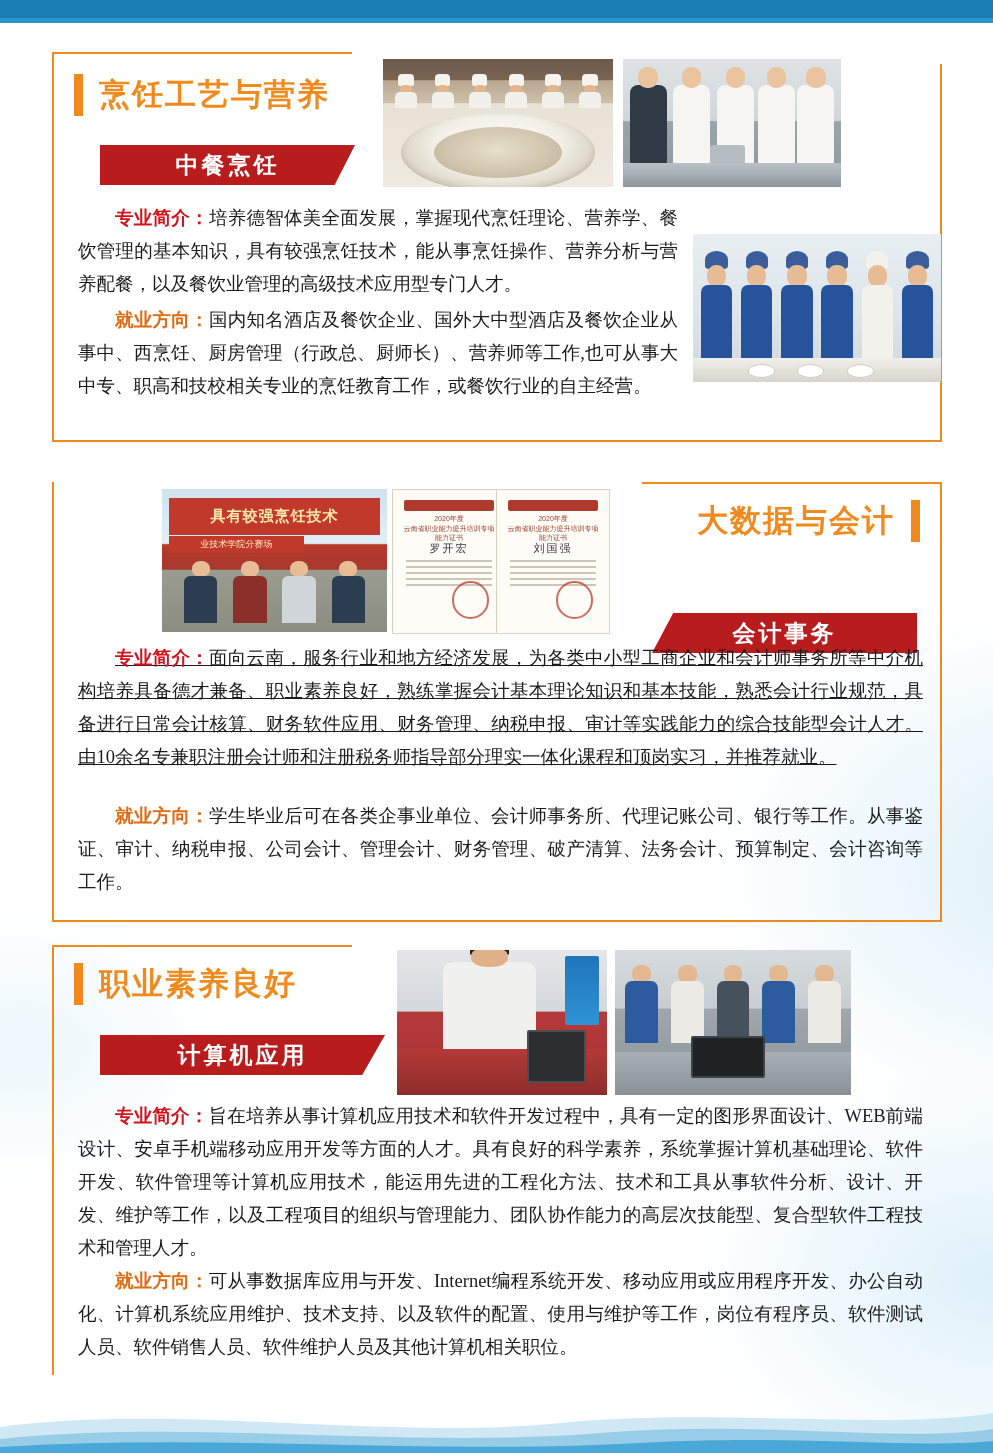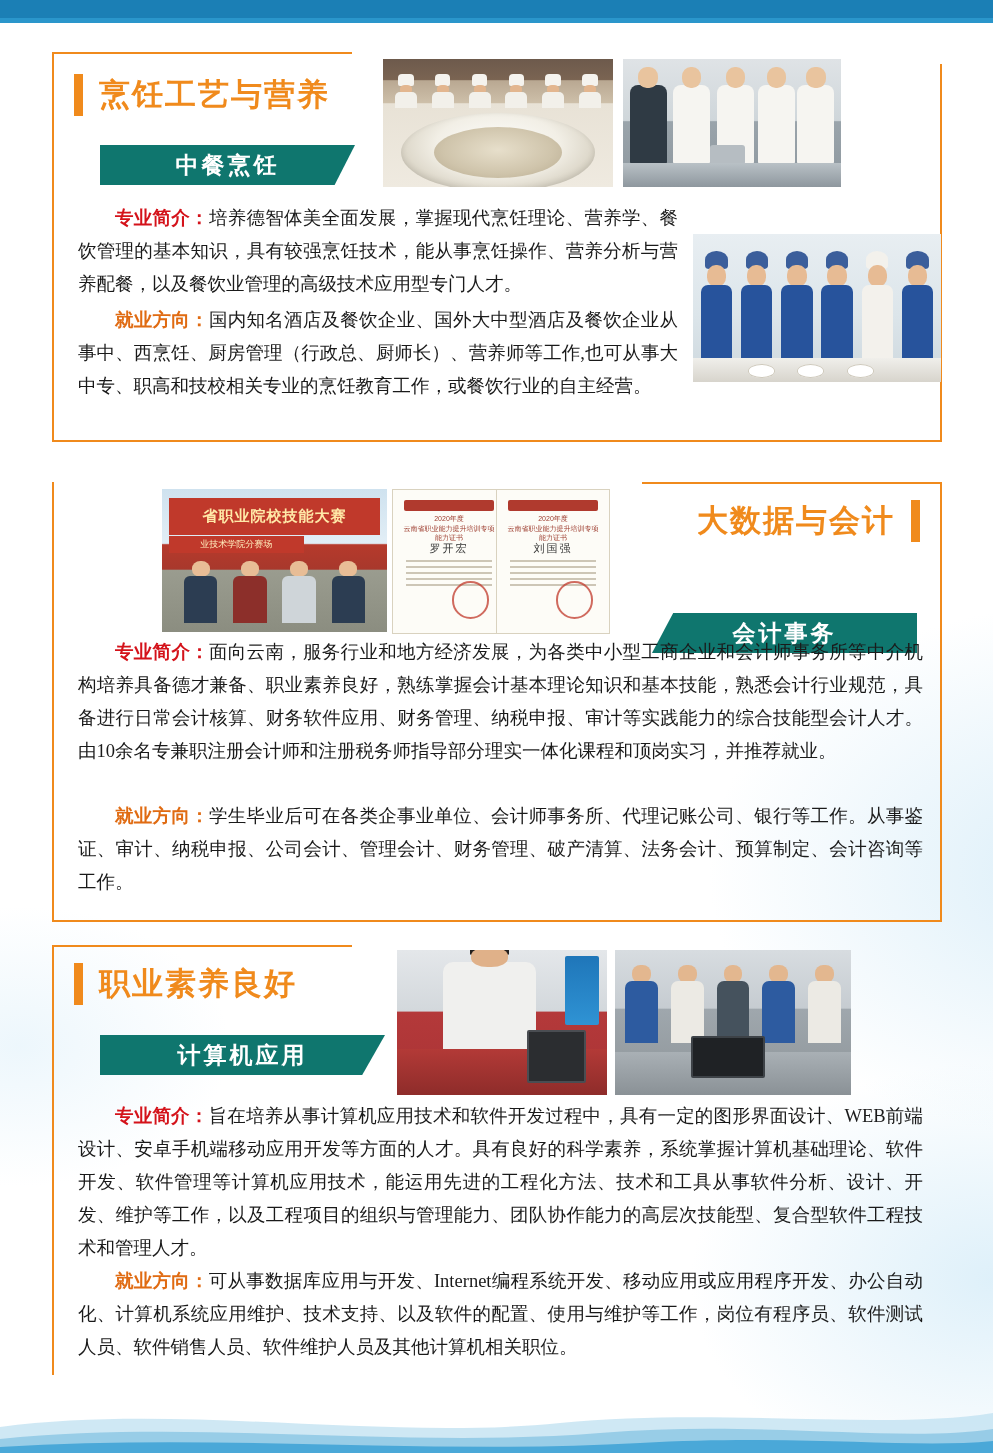--- a/index.html
+++ b/index.html
@@ -81,21 +81,21 @@
   .major-title {
     font-family: "Liberation Sans", "DejaVu Sans", sans-serif;
     font-weight: bold;
     font-size: 31px;
     color: #f08a1c;
     letter-spacing: 2px;
     white-space: nowrap;
   }
   .sub-badge {
     position: absolute;
-    background: #0f766e;
+    background: #b91c1c;
     color: #ffffff;
     font-family: "Liberation Sans", "DejaVu Sans", sans-serif;
     font-weight: bold;
     font-size: 23px;
     letter-spacing: 3px;
     display: flex;
     align-items: center;
     justify-content: center;
     height: 40px;
   }
@@ -531,21 +531,21 @@
 
   <div class="title-row" style="right:22px; top:18px;">
     <div class="major-title">大数据与会计</div>
     <div class="title-accent right"></div>
   </div>
 
   <div class="sub-badge skew-left" style="right:25px; top:90px; width:265px;margin-top:41px;">会计事务</div>
 
   <div class="photo ph-contest" style="left:110px; top:7px; width:225px; height:143px;">
     <div class="ph-inner">
-      <div class="c-banner">省职业院校技能大赛</div>
+      <div class="c-banner">具有较强烹饪技术</div>
       <div class="c-sub">业技术学院分赛场</div>
       <div class="c-people">
         <div class="c-p">
             <div class="f"></div>
             <div class="b"></div>
           </div>
         <div class="c-p red">
             <div class="f"></div>
             <div class="b"></div>
           </div>
@@ -592,21 +592,21 @@
           <i></i>
           <i></i>
           <i></i>
           <i></i>
           <i></i>
         </div>
       <div class="cert-seal"></div>
     </div>
   </div>
 
-  <div class="para indent" style="left:26px; top:154px; width:845px;">
+  <div class="para indent" style="left:26px; top:160px; width:845px;text-decoration:underline;">
     <span class="lead">专业简介：</span><span>面向云南，服务行业和地方经济发展，为各类中小型工商企业和会计师事务所等中介机构培养具备德才兼备、职业素养良好，熟练掌握会计基本理论知识和基本技能，熟悉会计行业规范，具备进行日常会计核算、财务软件应用、财务管理、纳税申报、审计等实践能力的综合技能型会计人才。由10余名专兼职注册会计师和注册税务师指导部分理实一体化课程和顶岗实习，并推荐就业。</span>
   </div>
 
   <div class="para indent" style="left:26px; top:318px; width:845px;">
     <span class="lead orange">就业方向：</span><span>学生毕业后可在各类企事业单位、会计师事务所、代理记账公司、银行等工作。从事鉴证、审计、纳税申报、公司会计、管理会计、财务管理、破产清算、法务会计、预算制定、会计咨询等工作。</span>
   </div>
 </div>
 
 <div class="section sec-3">
   <div class="frame-line" style="left:0;top:0;width:2px;height:430px;"></div>

